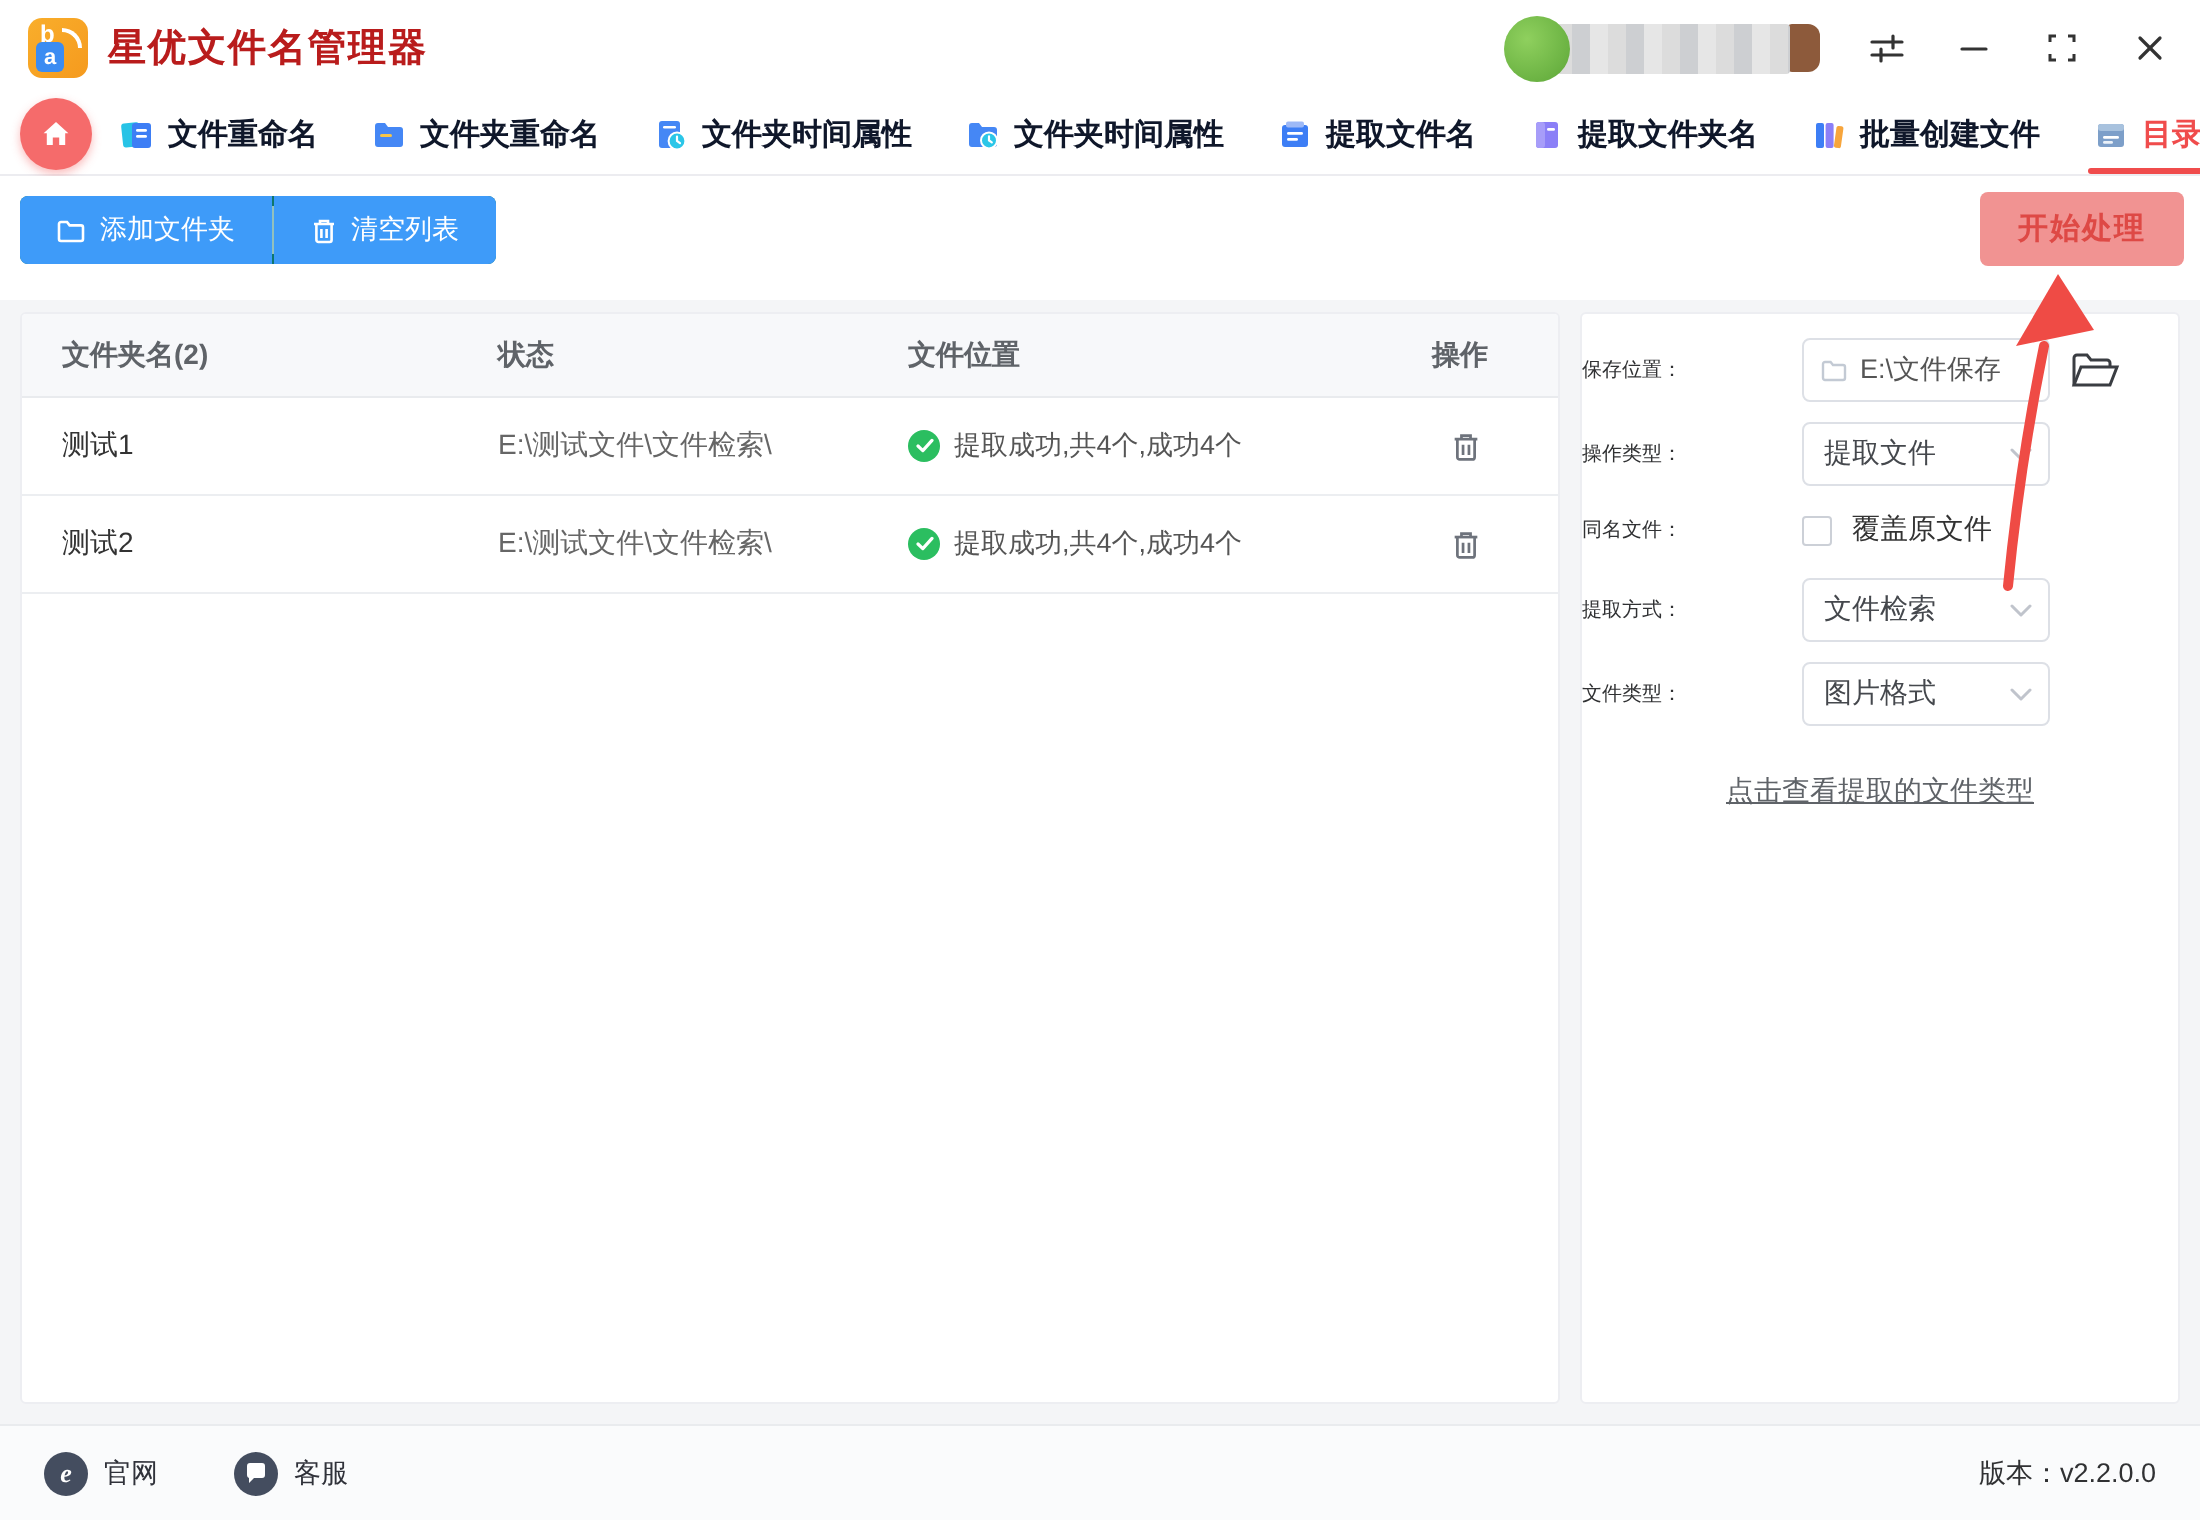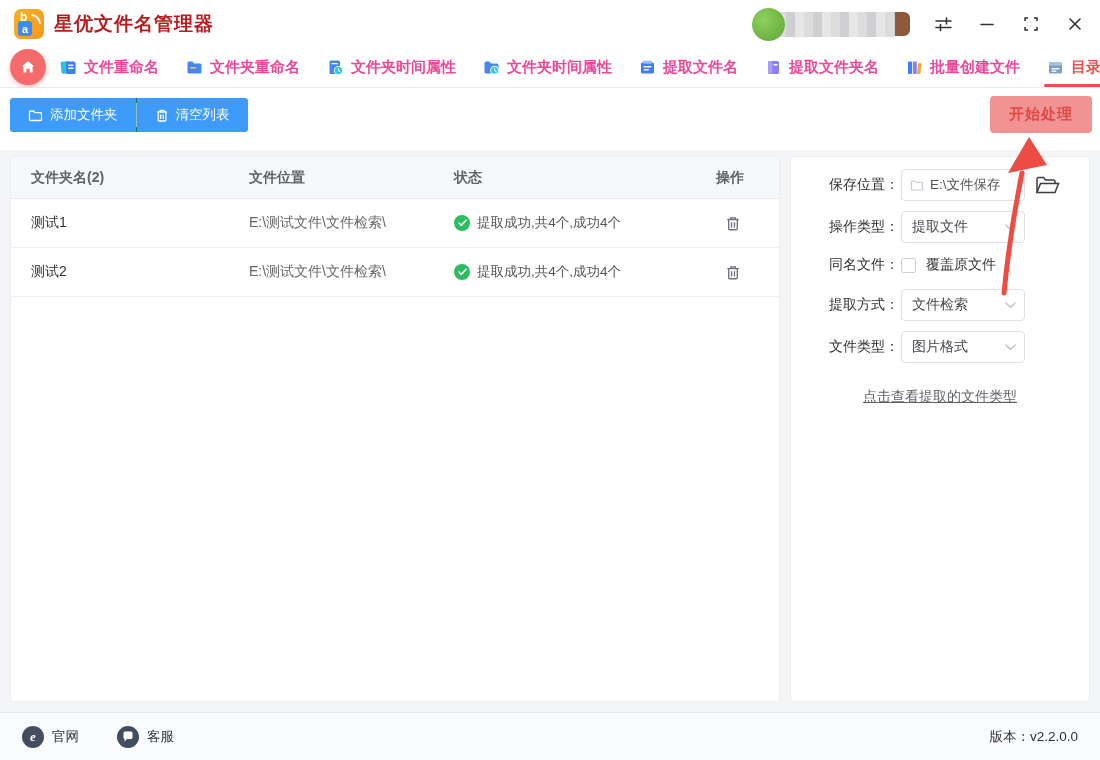--- a/index.html
+++ b/index.html
@@ -20,21 +20,21 @@
       background:repeating-linear-gradient(90deg,#dcdcdc 0 9px,#cdcfd2 9px 18px,#e6e6e6 18px 27px),repeating-linear-gradient(0deg,rgba(255,255,255,.35) 0 8px,rgba(0,0,0,.05) 8px 16px);
       border-radius:2px; }
   .vip-chip { width:17px; height:24px; margin-left:-2px; background:#8d5a3b; border-radius:3px 6px 6px 3px; }
   .winbtn { background:none; border:none; cursor:pointer; width:22px; height:22px; display:flex; align-items:center; justify-content:center; padding:0; }
   .winbtn svg { display:block; }
 
   
   .tabbar { position:absolute; top:48px; left:0; right:0; height:40px; display:flex; align-items:center; padding:0 10px 0 8px; border-bottom:1px solid #ececf0; background:#fff; }
   .home-btn { width:36px; height:36px; border-radius:50%; background:#f56b6b; border:none; cursor:pointer; display:flex; align-items:center; justify-content:center; margin:0 14px 2px 2px; flex:0 0 auto; box-shadow:0 2px 5px rgba(245,107,107,.45); }
   .tabs { display:flex; align-items:stretch; gap:27px; height:100%; flex:1; }
-  .tab { display:flex; align-items:center; gap:7px; font-size:15px; font-weight:bold; color:#ec4899; cursor:pointer; position:relative; white-space:nowrap; }
+  .tab { display:flex; align-items:center; gap:7px; font-size:15px; font-weight:bold; color:#0f172a; cursor:pointer; position:relative; white-space:nowrap; }
   .tab.active { color:#f04c4c; }
   .tab.active::after { content:""; position:absolute; left:-3px; right:-3px; bottom:0; height:3px; background:#f04c4c; border-radius:2px; }
   .ticon { width:17px; height:17px; flex:0 0 auto; }
 
   
   .toolbar { position:absolute; top:88px; left:0; right:0; height:62px; background:#fff; }
   .btn-group { position:absolute; left:10px; top:10px; height:34px; display:flex; background:#0f766e; border-radius:4px; overflow:hidden; }
   .btn-blue { display:flex; align-items:center; gap:7px; padding:0 18px; background:#3e9bf9; color:#fff; border:none; font-size:13.5px; cursor:pointer; font-family:inherit; }
   .btn-divider { width:1px; background:rgba(255,255,255,.55); margin:5px 0; }
   .btn-start { position:absolute; right:8px; top:8px; width:102px; height:37px; background:#f19392; color:#de4945; border:none; border-radius:4px; font-size:15px; font-weight:bold; cursor:pointer; font-family:inherit; letter-spacing:1px; }
@@ -50,21 +50,21 @@
   .trow { height:49px; border-bottom:1px solid #eceef1; font-size:14px; }
   .cell-name { color:#333; }
   .cell-path { color:#666; }
   .cell-status { display:flex; align-items:center; gap:7px; color:#555; font-size:13.5px; }
   .ok-badge { width:16px; height:16px; border-radius:50%; background:#2bbe60; display:flex; align-items:center; justify-content:center; flex:0 0 auto; }
   .trash-btn { background:none; border:none; cursor:pointer; padding:2px; margin-left:4px; width:26px; display:flex; justify-content:center; }
 
   
   .form-row { display:flex; align-items:center; height:32px; margin-bottom:10px; }
   .form-row.cb { height:24px; margin-bottom:12px;font-family:Liberation Serif, serif; }
-  .f-label { width:108px; text-align:right; font-size:14px; color:#303133; flex:0 0 auto; }
+  .f-label { width:108px; font-size:10px; color:#303133; flex:0 0 auto; }
   .f-field { width:124px; height:32px; border:1px solid #dde0e6; border-radius:4px; background:#fff; position:relative; display:flex; align-items:center; }
   .save-input { gap:6px; padding:0 8px; font-size:13.5px; color:#555; cursor:text; }
   .select { padding:0 26px 0 10px; font-size:14px; color:#45484d; cursor:pointer; }
   .select .chev { position:absolute; right:8px; top:12px; }
   .browse-btn { background:none; border:none; cursor:pointer; margin-left:9px; padding:0; display:flex; }
   .checkbox { width:15px; height:15px; border:1px solid #ccd0d7; border-radius:2px; background:#fff; margin-left:2px; cursor:pointer; flex:0 0 auto; }
   .cb-label { margin-left:10px; font-size:14px; color:#333; }
   .link-row { text-align:center; margin-top:24px; }
   .link-row a { color:#5f6368; font-size:14px; text-decoration:underline; cursor:pointer; }
 
@@ -236,22 +236,22 @@
       </button>
     </div>
     <button class="btn-start">开始处理</button>
   </div>
 
   <div class="main">
 
     <div class="panel panel-left">
       <div class="thead">
         <div>文件夹名(2)</div>
+        <div>状态</div>
         <div>文件位置</div>
-        <div>状态</div>
         <div>操作</div>
       </div>
 
       <div class="trow">
         <div class="cell-name">测试1</div>
         <div class="cell-path">E:\测试文件\文件检索\</div>
         <div class="cell-status">
           <span class="ok-badge">
             <svg width="9" height="8" viewBox="0 0 9 8">
                 <polyline points="1,4 3.4,6.3 8,1.2" fill="none" stroke="#fff" stroke-width="1.6" stroke-linecap="round" stroke-linejoin="round"></polyline>

